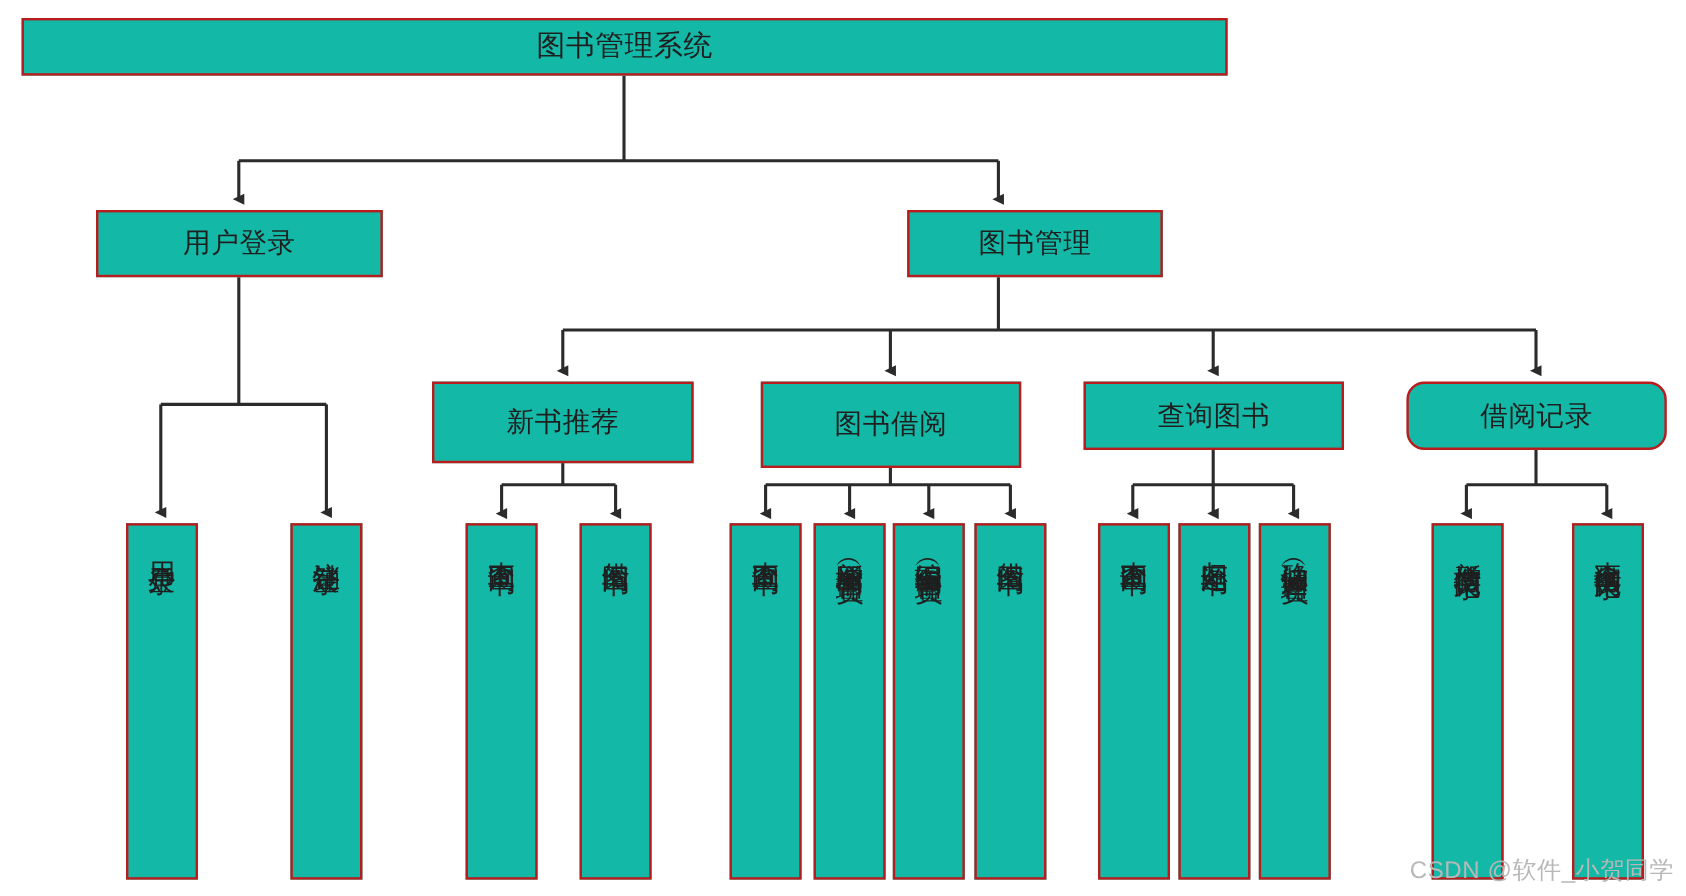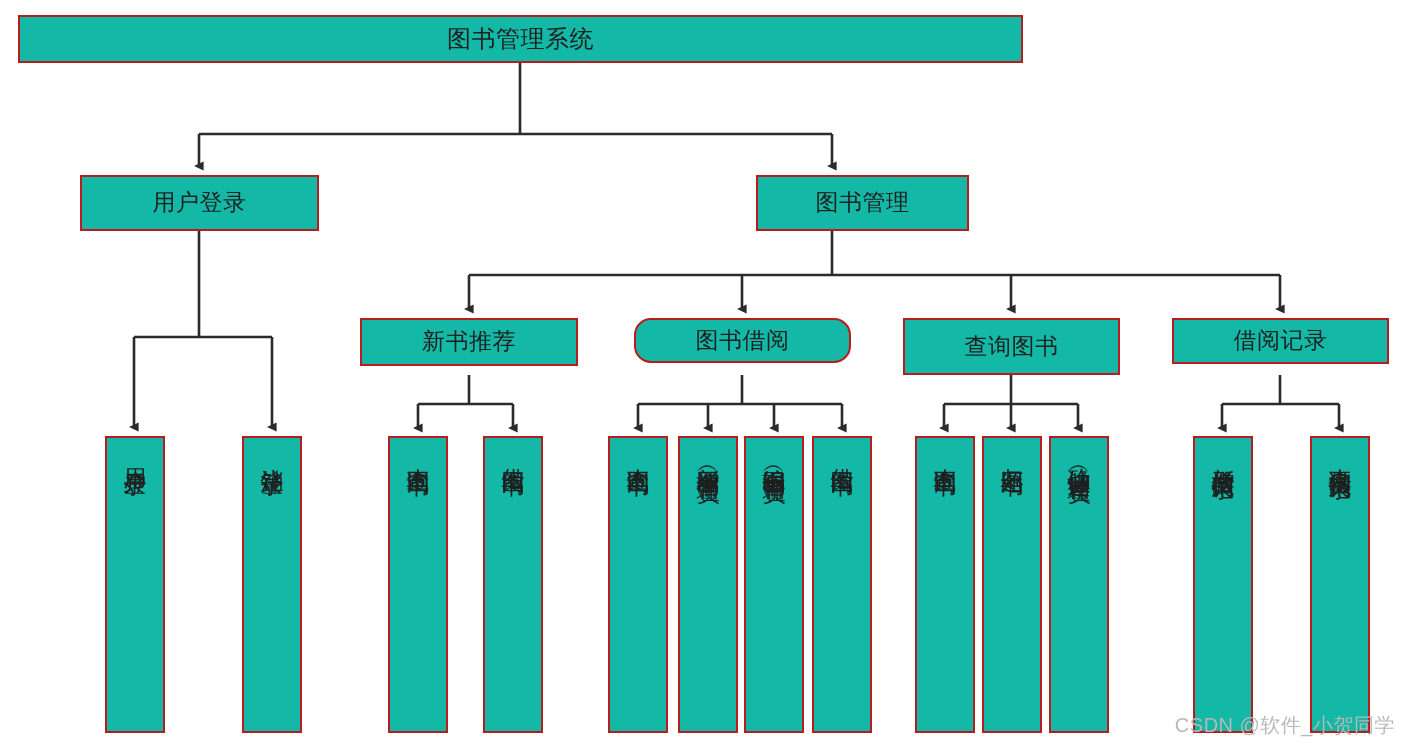--- a/index.html
+++ b/index.html
@@ -126,30 +126,30 @@
     <span class="label">图书管理系统</span>
   </div>
 
   <div class="node" style="left:80px; top:175px; width:239px; height:56px;">
     <span class="label">用户登录</span>
   </div>
   <div class="node" style="left:720px; top:175px; width:213px; height:56px;margin-left:36px;">
     <span class="label">图书管理</span>
   </div>
 
-  <div class="node" style="left:360px; top:318px; width:218px; height:48px;">
+  <div class="node" style="left:360px; top:318px; width:218px; height:68px;">
     <span class="label">新书推荐</span>
   </div>
-  <div class="node" style="left:634px; top:318px; width:217px; height:45px;border-radius:17px;">
+  <div class="node" style="left:634px; top:318px; width:217px; height:72px;">
     <span class="label">图书借阅</span>
   </div>
   <div class="node" style="left:903px; top:318px; width:217px; height:57px;">
     <span class="label">查询图书</span>
   </div>
-  <div class="node" style="left:1172px; top:318px; width:217px; height:46px;">
+  <div class="node" style="left:1172px; top:318px; width:217px; height:57px;border-radius:15px;">
     <span class="label">借阅记录</span>
   </div>
 
   <div class="node vertical" style="left:105px; top:436px; width:60px; height:297px;">
     <span class="label">用户登录</span>
   </div>
   <div class="node vertical" style="left:242px; top:436px; width:60px; height:297px;">
     <span class="label">注销登录</span>
   </div>
 

